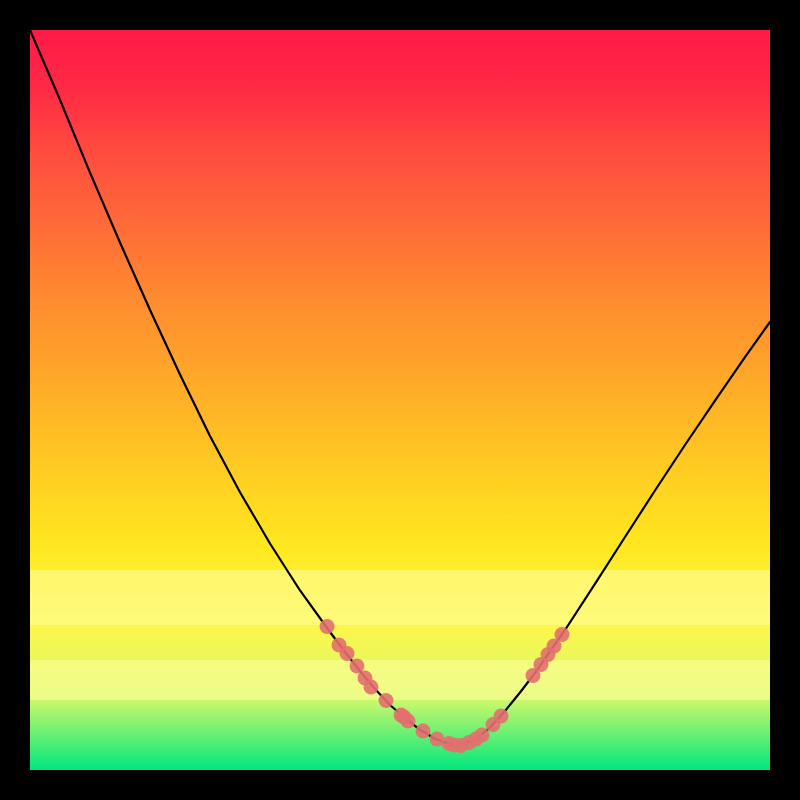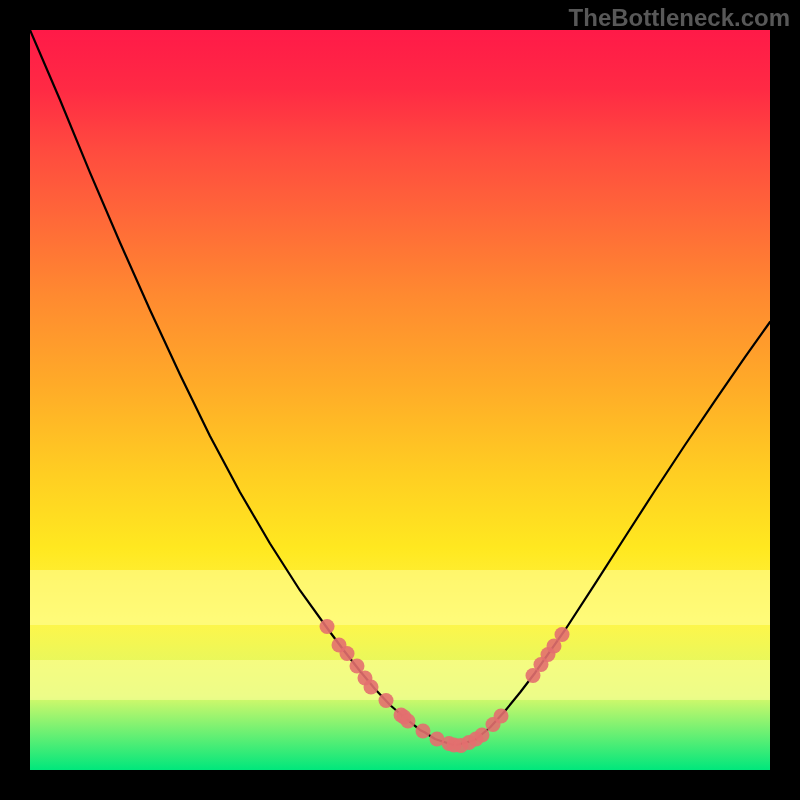--- a/index.html
+++ b/index.html
@@ -54,21 +54,20 @@
   }
   svg.overlay {
     position: absolute;
     inset: 0;
   }
 </style>
 </head>
 <body>
 
 <div class="stage">
-  <div class="watermark">TheBottleneck.com</div>
 
   <div class="plot">
     <div class="bgGrad"></div>
     <div id="band0" class="bright-band" style="top: 539.978px; height: 54.982px;"></div>
     <div id="band1" class="bright-band" style="top: 630.036px; height: 40.034px;"></div>
     <svg class="overlay" id="svg" viewBox="0 0 740 740" preserveAspectRatio="none">
         <path d="M0.00 0.00 L29.97 69.78 L60.01 142.67 L89.98 212.53 L120.03 279.94 L150.00 344.47 L179.97 405.96 L210.01 462.28 L239.98 513.49 L270.03 560.48 L300.00 601.99 L315.02 621.97 L329.97 640.99 L344.99 658.97 L360.01 675.03 L375.03 687.98 L389.98 699.97 L395.01 702.48 L405.00 708.99 L424.98 715.51 L445.04 710.03 L459.98 697.52 L475.01 681.02 L490.03 662.52 L504.98 642.99 L535.02 599.99 L564.99 553.96 L595.03 506.97 L625.00 460.50 L654.97 414.99 L685.02 370.52 L714.99 327.01 L740.00 292.00 " fill="none" stroke="#000" stroke-width="2.2" stroke-linejoin="round" stroke-linecap="round"></path>
         <circle cx="297.04" cy="596.51" r="7.5" fill="#e36f6f" fill-opacity="0.9"></circle>
         <circle cx="309.02" cy="615.01" r="7.5" fill="#e36f6f" fill-opacity="0.9"></circle>
         <circle cx="317.02" cy="623.52" r="7.5" fill="#e36f6f" fill-opacity="0.9"></circle>

